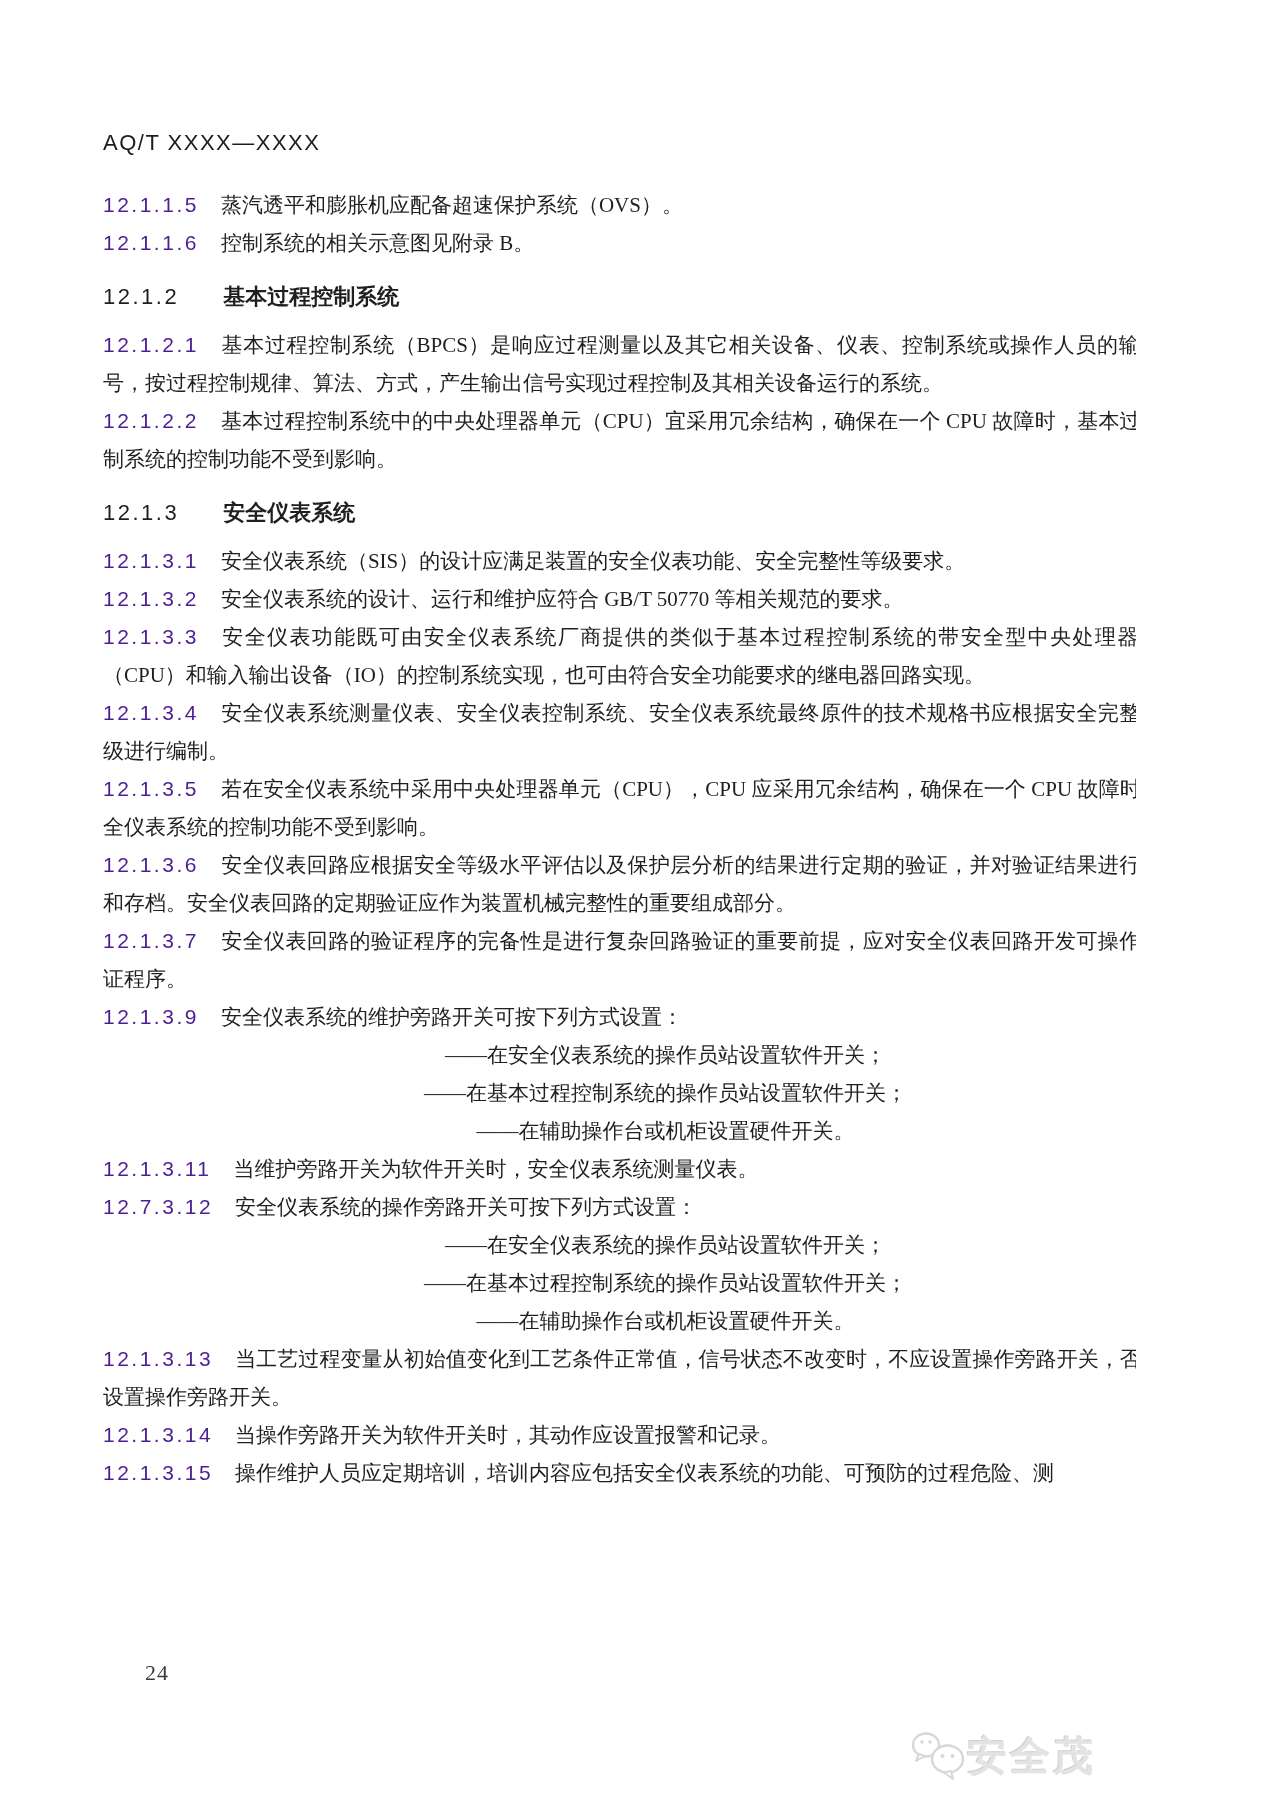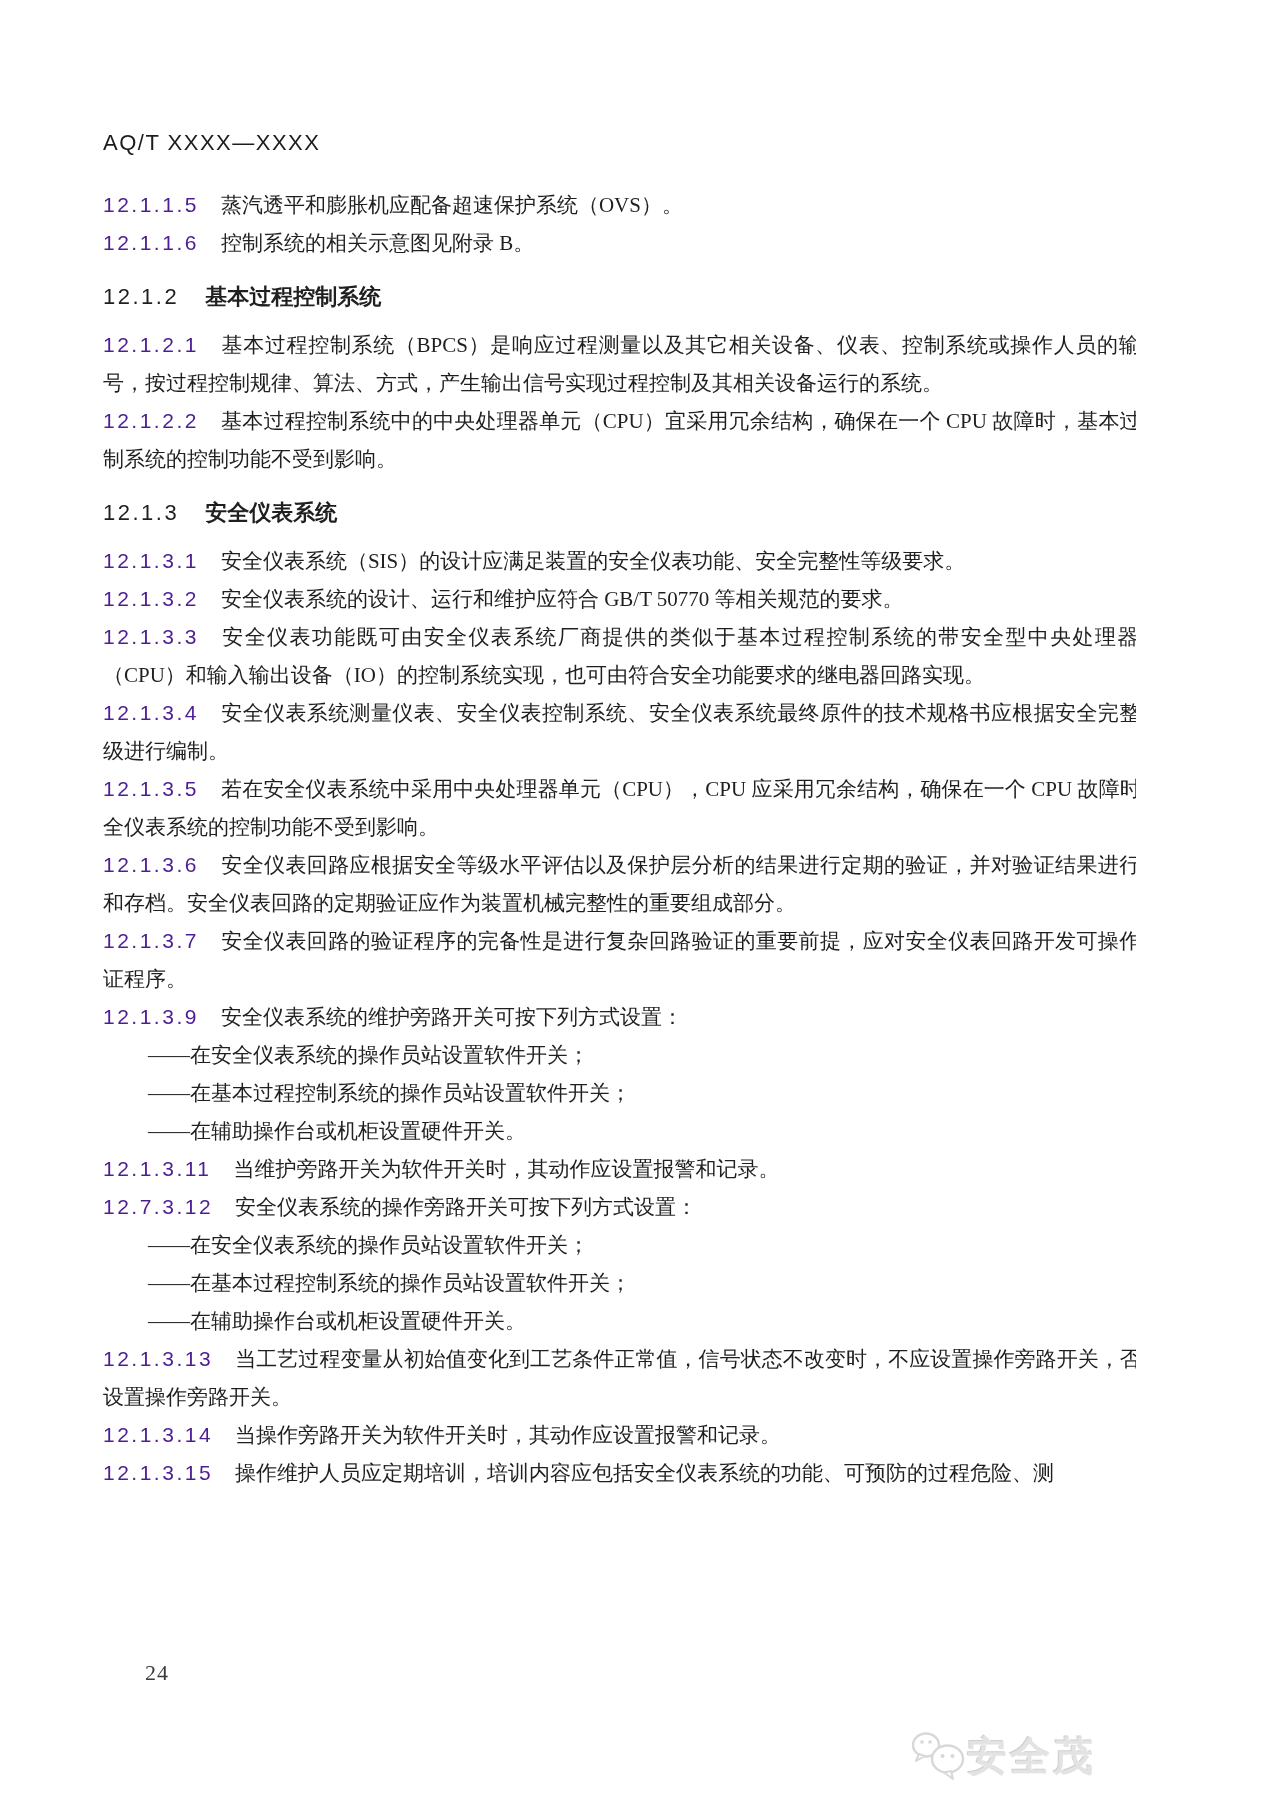--- a/index.html
+++ b/index.html
@@ -21,22 +21,22 @@
   .clause .num{
     font-family:"Liberation Sans","DejaVu Sans",sans-serif;
     letter-spacing:2.5px;margin-right:22px;font-size:21px;color:#4c1d95;
     white-space:nowrap;
   }
   .heading{
     margin:16px 0 10px 0;font-size:22px;line-height:38px;
     font-weight:bold;
     font-family:"Liberation Sans","DejaVu Sans",sans-serif;
   }
-  .heading .num{font-weight:500;letter-spacing:2.5px;margin-right:26px;}
-  .dash-item{margin:0;padding-left:45px;font-size:21px;line-height:38px;}
+  .heading .num{font-weight:500;letter-spacing:2.5px;margin-right:44px;}
+  .dash-item{margin:0;padding-left:45px;font-size:21px;line-height:38px;text-align:center;}
   .page-number{
     position:absolute;left:145px;top:1660px;
     font-size:22px;color:#3a3a3a;letter-spacing:1px;
   }
   .watermark{
     position:absolute;right:40px;top:1730px;
     display:flex;align-items:center;gap:0;
   }
   .watermark-text{
     font-size:40px;line-height:48px;color:#e3e3e3;
@@ -64,21 +64,21 @@
         <p class="clause"><span class="num">12.1.3.2</span><span>安全仪表系统的设计、运行和维护应符合 GB/T 50770 等相关规范的要求。</span></p>
         <p class="clause"><span class="num">12.1.3.3</span><span>安全仪表功能既可由安全仪表系统厂商提供的类似于基本过程控制系统的带安全型中央处理器单元（CPU）和输入输出设备（IO）的控制系统实现，也可由符合安全功能要求的继电器回路实现。</span></p>
         <p class="clause"><span class="num">12.1.3.4</span><span>安全仪表系统测量仪表、安全仪表控制系统、安全仪表系统最终原件的技术规格书应根据安全完整性等级进行编制。</span></p>
         <p class="clause"><span class="num">12.1.3.5</span><span>若在安全仪表系统中采用中央处理器单元（CPU），CPU 应采用冗余结构，确保在一个 CPU 故障时，安全仪表系统的控制功能不受到影响。</span></p>
         <p class="clause"><span class="num">12.1.3.6</span><span>安全仪表回路应根据安全等级水平评估以及保护层分析的结果进行定期的验证，并对验证结果进行记录和存档。安全仪表回路的定期验证应作为装置机械完整性的重要组成部分。</span></p>
         <p class="clause"><span class="num">12.1.3.7</span><span>安全仪表回路的验证程序的完备性是进行复杂回路验证的重要前提，应对安全仪表回路开发可操作的验证程序。</span></p>
         <p class="clause"><span class="num">12.1.3.9</span><span>安全仪表系统的维护旁路开关可按下列方式设置：</span></p>
         <p class="dash-item"><span>——在安全仪表系统的操作员站设置软件开关；</span></p>
         <p class="dash-item"><span>——在基本过程控制系统的操作员站设置软件开关；</span></p>
         <p class="dash-item"><span>——在辅助操作台或机柜设置硬件开关。</span></p>
-        <p class="clause"><span class="num">12.1.3.11</span><span>当维护旁路开关为软件开关时，其动作应设置报警和记录。</span></p>
+        <p class="clause"><span class="num">12.1.3.11</span><span>当维护旁路开关为软件开关时，安全仪表系统测量仪表。</span></p>
         <p class="clause"><span class="num">12.7.3.12</span><span>安全仪表系统的操作旁路开关可按下列方式设置：</span></p>
         <p class="dash-item"><span>——在安全仪表系统的操作员站设置软件开关；</span></p>
         <p class="dash-item"><span>——在基本过程控制系统的操作员站设置软件开关；</span></p>
         <p class="dash-item"><span>——在辅助操作台或机柜设置硬件开关。</span></p>
         <p class="clause"><span class="num">12.1.3.13</span><span>当工艺过程变量从初始值变化到工艺条件正常值，信号状态不改变时，不应设置操作旁路开关，否则应设置操作旁路开关。</span></p>
         <p class="clause"><span class="num">12.1.3.14</span><span>当操作旁路开关为软件开关时，其动作应设置报警和记录。</span></p>
         <p class="clause"><span class="num">12.1.3.15</span><span>操作维护人员应定期培训，培训内容应包括安全仪表系统的功能、可预防的过程危险、测</span></p>
       </div>
   </div>
 

